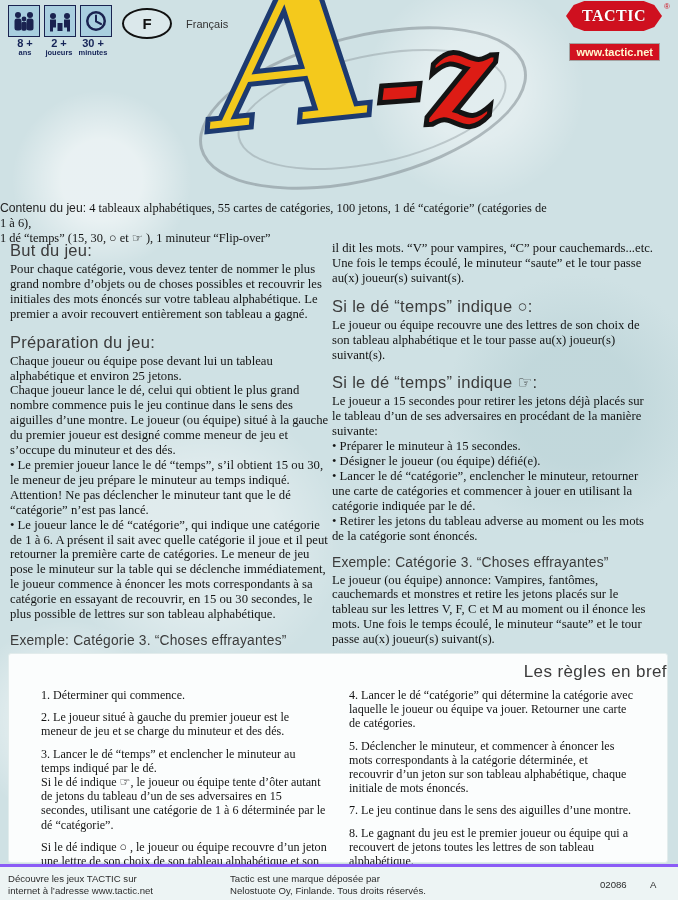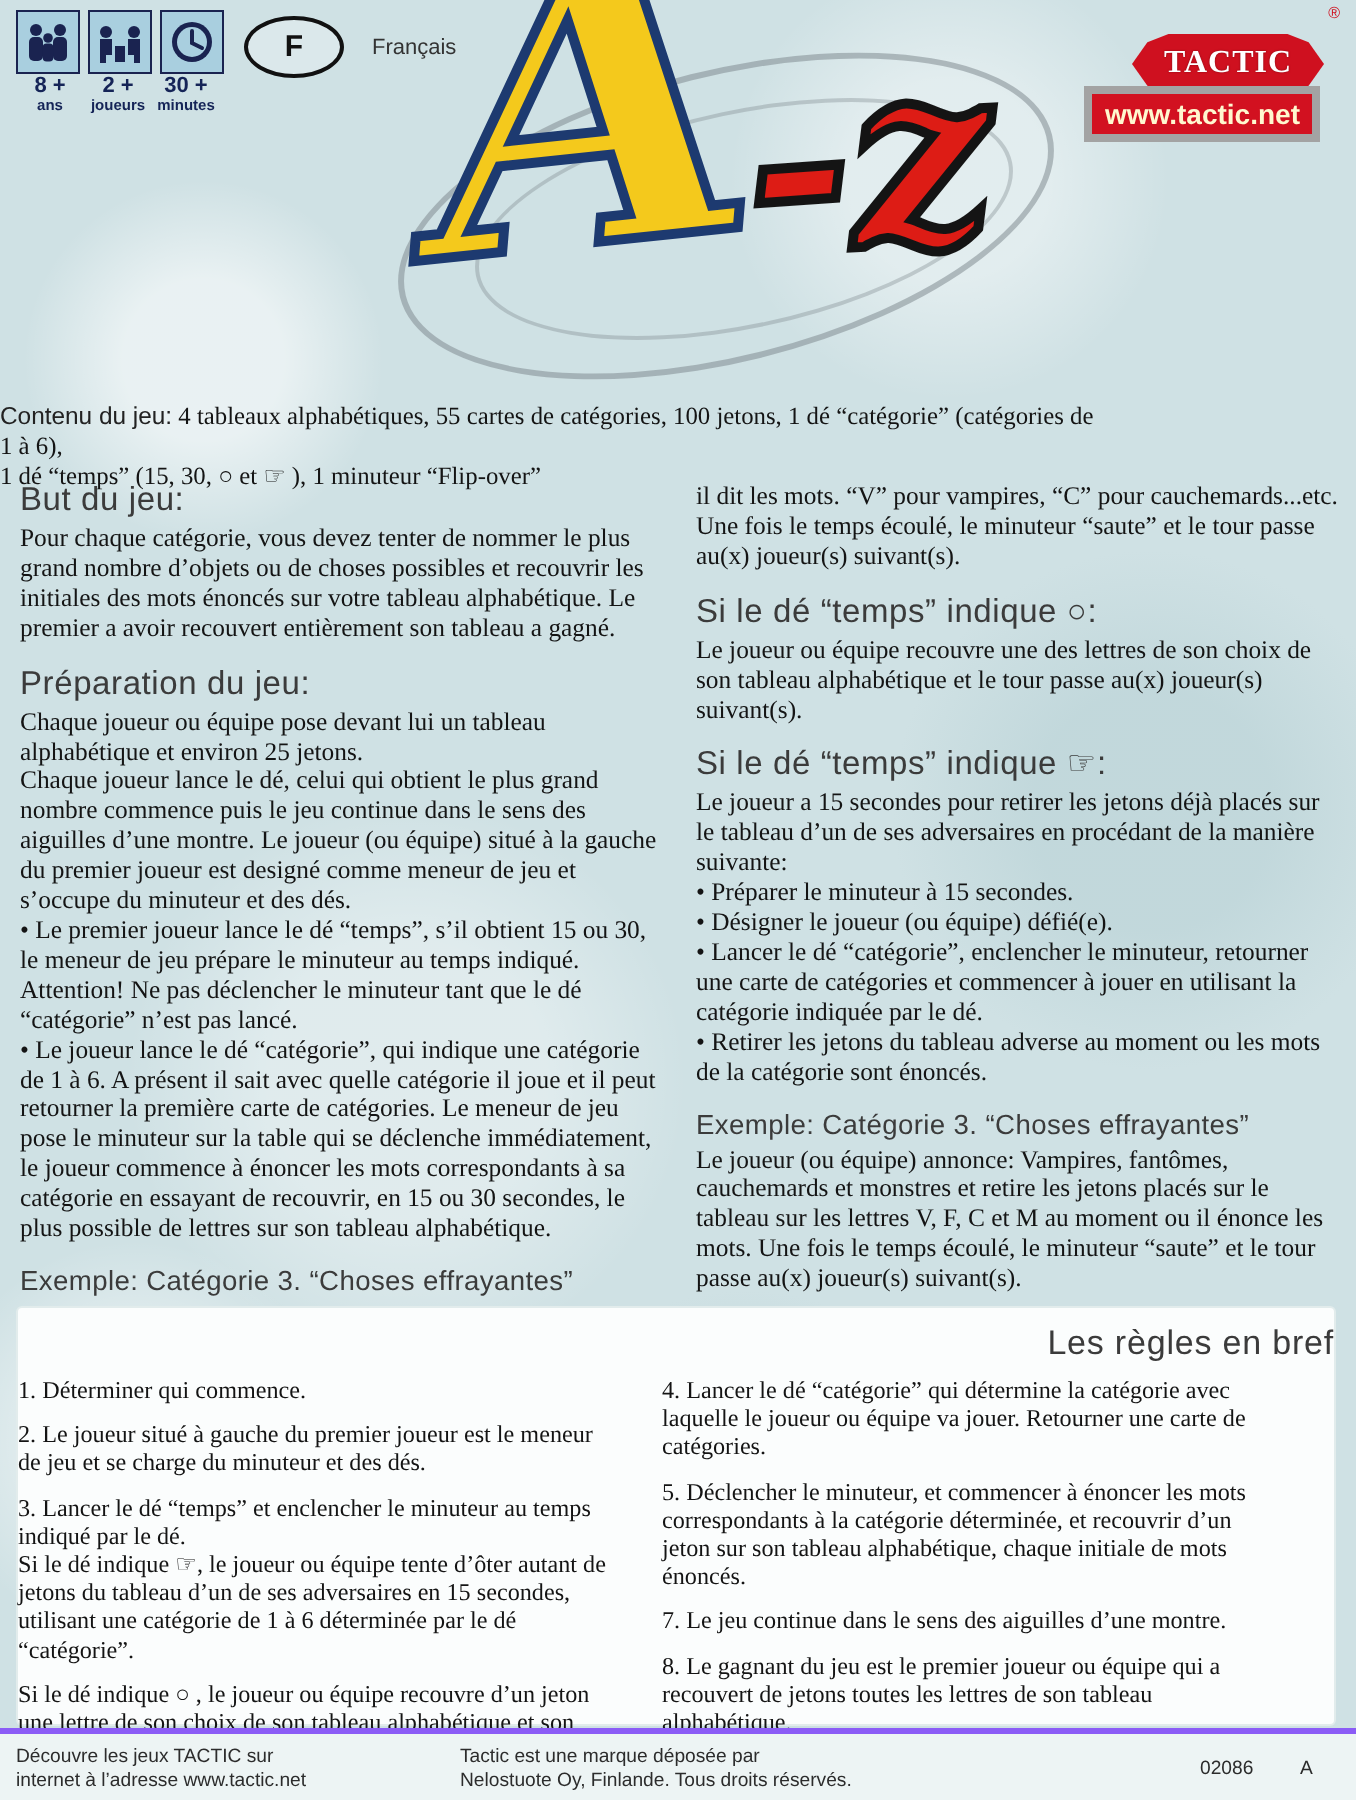--- a/index.html
+++ b/index.html
@@ -19,53 +19,53 @@
   .icon-row{position:absolute;left:8px;top:5px;display:flex;gap:4px;}
   .icon-sq{width:30px;height:30px;background:#a9cfdf;border:1px solid #1a2350;display:flex;align-items:center;justify-content:center;}
   .icon-labels{position:absolute;left:8px;top:38px;display:flex;width:106px;}
   .icon-label{width:34px;text-align:center;color:#152457;font-family:"Liberation Sans",sans-serif;font-weight:bold;}
   .icon-label .v{font-size:11px;line-height:11px;}
   .icon-label .u{font-size:7.5px;line-height:8px;}
   .lang{position:absolute;left:122px;top:8px;display:flex;align-items:center;gap:14px;}
   .lang-oval{width:46px;height:27px;border:2px solid #111;border-radius:50%;display:flex;align-items:center;justify-content:center;
     font-family:"Liberation Sans",sans-serif;font-weight:bold;font-size:15px;color:#111;background:rgba(255,255,255,.25);}
   .lang-name{font-family:"Liberation Sans",sans-serif;font-size:11px;color:#333;}
-  .tactic{position:absolute;right:16px;top:16px;width:96px;height:32px;background:#cf101f;
+  .tactic{position:absolute;right:16px;top:0;width:96px;height:32px;background:#cf101f;
     clip-path:polygon(0% 50%,8% 16%,19% 3%,81% 3%,92% 16%,100% 50%,92% 84%,81% 97%,19% 97%,8% 84%);
     display:flex;align-items:center;justify-content:center;}
   .tactic-inner{color:#fff;font-family:"Liberation Serif",serif;font-weight:bold;font-size:16px;letter-spacing:.5px;text-shadow:0 0 1px #7c0a12;}
   .tactic-reg{position:absolute;right:8px;top:2px;font-size:8px;color:#cf101f;font-family:"Liberation Sans",sans-serif;}
-  .site{position:absolute;right:18px;top:43px;background:#d21120;border:4px solid #a3a3a3;color:#fff8cf;
-    font-family:"Liberation Sans",sans-serif;font-weight:bold;font-size:14px;padding:2px 6px;}
+  .site{position:absolute;right:18px;top:43px;background:#d21120;border:1px solid #a3a3a3;color:#fff8cf;
+    font-family:"Liberation Sans",sans-serif;font-weight:bold;font-size:11px;padding:2px 6px;}
   
   .logo{position:absolute;left:215px;top:0px;width:370px;height:212px;pointer-events:none;}
   .swirl1,.swirl2{position:absolute;border:3px solid rgba(130,140,145,.55);border-radius:50%;}
   .swirl1{width:330px;height:140px;left:-20px;top:35px;transform:rotate(-14deg);}
   .swirl2{width:270px;height:105px;left:20px;top:55px;transform:rotate(-12deg);border-width:2px;opacity:.7;}
   .letterA{position:absolute;left:0px;top:-52px;font-family:"DejaVu Serif",serif;font-style:italic;font-weight:bold;
     font-size:205px;line-height:1;color:#f4c91c;-webkit-text-stroke:5px #1d3a70;transform:rotate(-6deg);}
   .letterZ{position:absolute;left:158px;top:18px;font-family:"DejaVu Serif",serif;font-style:italic;font-weight:bold;
     font-size:125px;line-height:1;color:#dd1c15;-webkit-text-stroke:5px #141414;transform:rotate(-4deg);}
   
   .contenu{position:absolute;left:0;top:201px;width:554px;text-align:left;font-size:12.4px;line-height:15px;color:#141414;}
   .contenu .pfx{font-family:"Liberation Sans",sans-serif;font-size:12.2px;color:#222;}
   
-  .cols{position:absolute;left:10px;top:241px;width:660px;display:flex;gap:16px;}
+  .cols{position:absolute;left:10px;top:241px;width:660px;display:flex;}
   .col{width:322px;}
   .col p{margin:0;font-size:12.7px;line-height:14.9px;}
   h3{font-family:"Liberation Sans",sans-serif;font-weight:normal;color:#3b3b3b;font-size:16.5px;line-height:18px;
      margin:11px 0 3px 0;letter-spacing:.3px;}
   h4{font-family:"Liberation Sans",sans-serif;font-weight:normal;color:#3b3b3b;font-size:13.8px;line-height:16px;
      margin:11px 0 2px 0;letter-spacing:.2px;}
   h3.first{margin-top:0;}
   .bonne{font-family:"Liberation Sans",sans-serif;color:#3b3b3b;font-size:17px;letter-spacing:1.5px;margin-top:16px;}
   
   .panel{position:absolute;left:8px;top:653px;width:660px;height:210px;background:#fbfdfd;border:1px solid #e2ecec;border-radius:3px;box-sizing:border-box;}
   .panel-title{text-align:right;font-family:"Liberation Sans",sans-serif;color:#3b3b3b;font-size:17px;margin:8px 0 6px;letter-spacing:.4px;}
-  .panel-cols{display:flex;gap:22px;padding:0 0;}
+  .panel-cols{display:flex;gap:22px;padding:0 32px;}
   .panel-col{width:300px;}
   .panel-col p{margin:0 0 8px 0;font-size:12.1px;line-height:14.2px;white-space:pre-line;}
   
   .footer{position:absolute;left:0;top:864px;width:678px;height:36px;background:#edf4f4;border-top:3px solid #8b5cf6;
     font-family:"Liberation Sans",sans-serif;font-size:9.6px;line-height:11.5px;color:#2c2c2c;}
   .f-left{position:absolute;left:8px;top:6px;white-space:pre-line;}
   .f-center{position:absolute;left:230px;top:6px;white-space:pre-line;}
   .f-code{position:absolute;left:600px;top:12px;}
   .f-letter{position:absolute;left:650px;top:12px;}
 </style>

